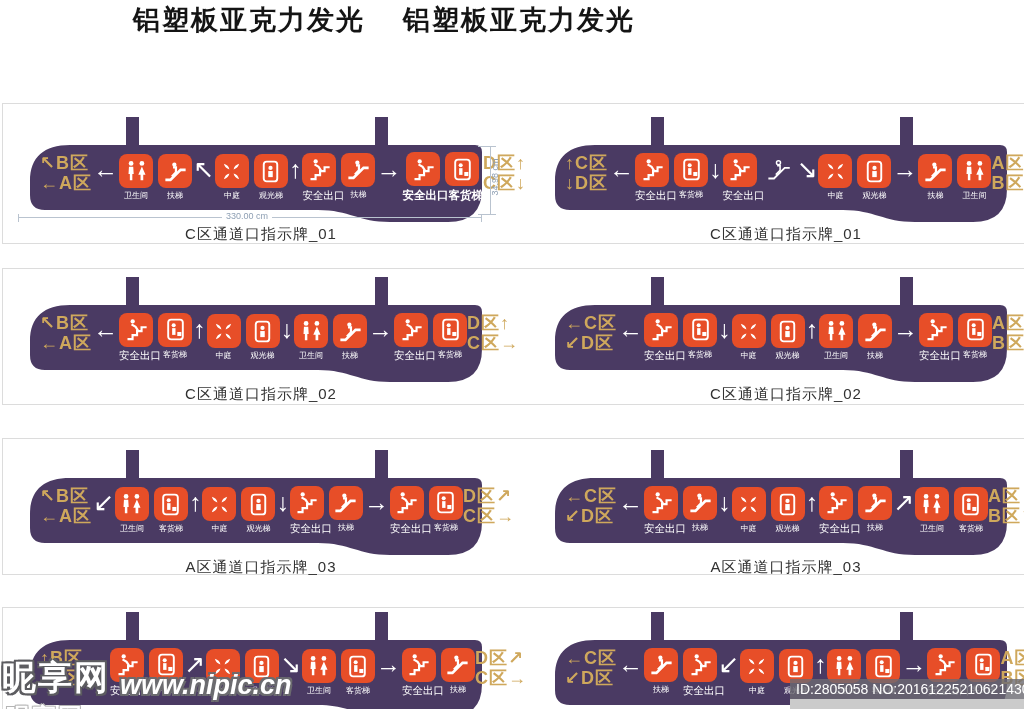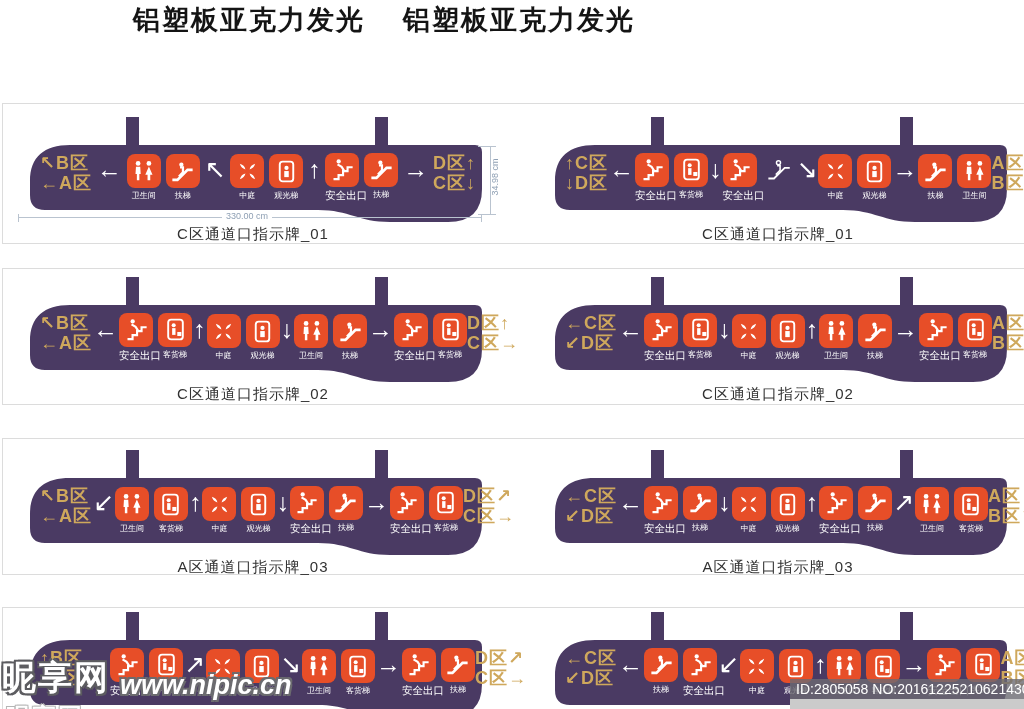--- a/index.html
+++ b/index.html
@@ -20,21 +20,21 @@
   .zline{font-size:18px;font-weight:700;letter-spacing:1px;}
   .garrow{font-size:25px;color:#fff;margin:0 1px 16px 1px;}
   .group{display:flex;flex-direction:column;align-items:center;}
   .trow{display:flex;gap:5px;}
   .tile{width:34px;height:34px;border-radius:8px;display:flex;align-items:center;justify-content:center;}
   .ghost{width:34px;height:34px;display:flex;align-items:center;justify-content:center;}
   .lrow{display:flex;gap:5px;margin-top:2px;}
   .tl{width:34px;text-align:center;font-size:8px;color:#fff;white-space:nowrap;overflow:visible;}
   .tl.big{font-size:10.5px;font-weight:400;}
   .gl{width:100%;text-align:center;font-size:11.5px;font-weight:700;color:#fff;margin-top:2px;white-space:nowrap;}
-  .sign-caption{position:absolute;left:0;top:108px;width:100%;text-align:center;
+  .sign-caption{position:absolute;left:8px;top:108px;width:100%;text-align:center;
       font-size:15px;color:#323232;letter-spacing:1px;white-space:nowrap;}
   
   .dim{color:#8fa0b4;font-size:9px;}
   #dim-hline{left:18px;top:217px;width:464px;border-top:1px solid #b9c3cf;}
   #dim-hline::before,#dim-hline::after{content:"";position:absolute;top:-4px;width:1px;height:8px;background:#b9c3cf;}
   #dim-hline::before{left:0;} #dim-hline::after{right:0;}
   #dim-hlabel{left:222px;top:211px;background:#fff;padding:0 4px;}
   #dim-vline{left:490px;top:146px;height:69px;border-left:1px solid #b9c3cf;}
   #dim-vline::before,#dim-vline::after{content:"";position:absolute;left:-13px;width:18px;height:1px;background:#b9c3cf;}
   #dim-vline::before{top:0;} #dim-vline::after{bottom:0;}
@@ -143,20 +143,40 @@
                 <path d="M9.8 8.4h2.6v4.4l-3.6 3.6" stroke="#ffffff" stroke-width="2" fill="none"></path>
               </svg>
             </div>
           </div>
           <div class="lrow">
             <div class="tl big">安全出口</div>
             <div class="tl">扶梯</div>
           </div>
         </div>
         <div class="garrow" style="color: rgb(255, 255, 255);">→</div>
+        <div class="group">
+          <div class="trow">
+            <div class="tile" style="background: rgb(231, 78, 40);">
+              <svg viewBox="0 0 24 24" width="27" height="27">
+                <path d="M4 20.5h4.5v-3.5h4v-3.5h4V10H21" stroke="#ffffff" stroke-width="1.9" fill="none"></path>
+                <circle cx="8.6" cy="4.8" r="1.9" fill="#ffffff"></circle>
+                <path d="M7.6 7.4l3.6 2.2 2.2 3.4" stroke="#ffffff" stroke-width="1.9" fill="none"></path>
+              </svg>
+            </div>
+            <div class="tile" style="background: rgb(231, 78, 40);">
+              <svg viewBox="0 0 24 24" width="27" height="27">
+                <rect x="5.5" y="3.2" width="13" height="17.6" rx="2.6" stroke="#ffffff" stroke-width="1.7" fill="none"></rect>
+                <circle cx="10.4" cy="8.2" r="1.8" fill="#ffffff"></circle>
+                <path d="M9 10.8h3v6h-3z" fill="#ffffff"></path>
+                <rect x="13.6" y="14.2" width="3.6" height="3.6" fill="#ffffff"></rect>
+              </svg>
+            </div>
+          </div>
+          <div class="gl">安全出口客货梯</div>
+        </div>
         <div class="zone" style="color: rgb(207, 168, 92);">
           <div class="zline">D区↑</div>
           <div class="zline">C区↓</div>
         </div>
       </div>
       <div class="sign-caption">C区通道口指示牌_01</div>
     </div>
     <div class="abs sign-cell" style="left: 543px; top: 117px;">
       <svg class="sign-shape" width="470" height="120" viewBox="0 0 470 120">
         <rect x="108" y="0" width="13" height="32" fill="#4a3a63"></rect>

